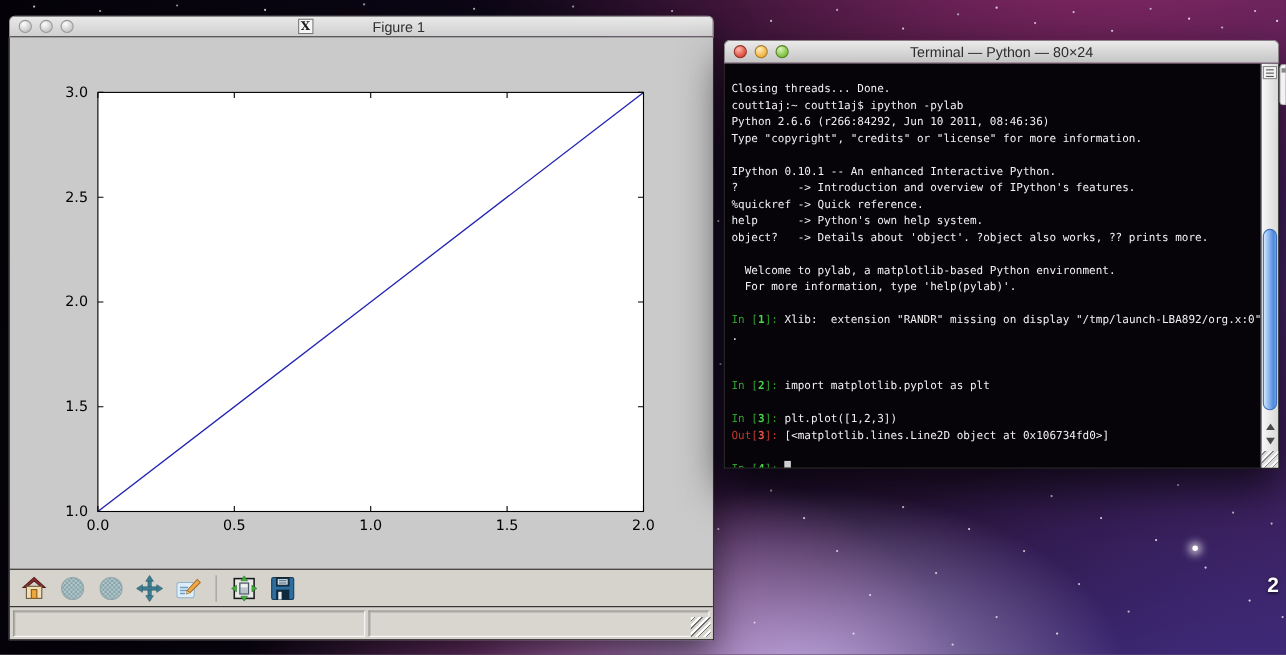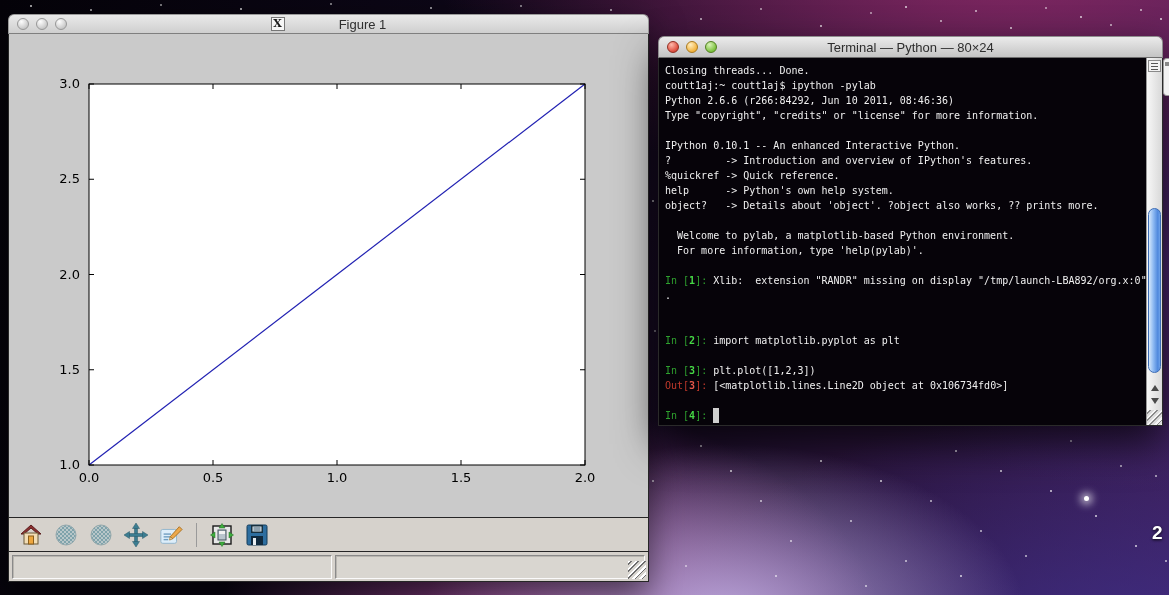--- a/index.html
+++ b/index.html
@@ -69,21 +69,21 @@
     background:repeating-linear-gradient(135deg, #fff 0 2px, #6f6f6f 2px 3px, #d9d6d0 3px 5px); }
 
   
   .term-window { position:absolute; left:658px; top:36px; width:505px; height:390px;
     box-shadow:0 18px 40px rgba(0,0,0,.7); border-radius:6px 6px 0 0; }
   .term-titlebar { height:22px; background:linear-gradient(#ebebeb,#c4c4c4);
     border:1px solid #8e8e8e; border-bottom:1px solid #6e6e6e; border-radius:6px 6px 0 0;
     display:flex; align-items:center; position:relative; }
   .term-title { position:absolute; left:0; right:0; text-align:center; font-size:13px; color:#2d2d2d; }
   .term-content { display:flex; height:368px; background:var(--t-bg,#060309); border:1px solid #2a2a2a; border-top:none; }
-  .term-text { flex:1; padding:5px 0 0 6px; font-family:"DejaVu Sans Mono", monospace;
+  .term-text { flex:1; padding:16px 0 0 6px; font-family:"DejaVu Sans Mono", monospace;
     font-size:10px; line-height:15px; color:var(--t-fg,#f0f0f0); white-space:pre; overflow:hidden; }
   .tline { height:15px; }
   .p-in { color:var(--t-in,#2ea02e); }
   .p-out { color:var(--t-out,#c0392b); }
   .p-in.p-num { color:var(--t-in-n,#46d746); font-weight:bold; }
   .p-out.p-num { color:var(--t-out-n,#e2564a); font-weight:bold; }
   .cursor { display:inline-block; width:6px; background:#cfcfcf; }
   .term-scrollbar { width:16px; position:relative; background:linear-gradient(to right,#f7f7f7,#d8d8d8);
     border-left:1px solid #9a9a9a; }
   .sb-widget { position:absolute; top:2px; left:1px; width:13px; height:12px; background:#f2f2f2;

